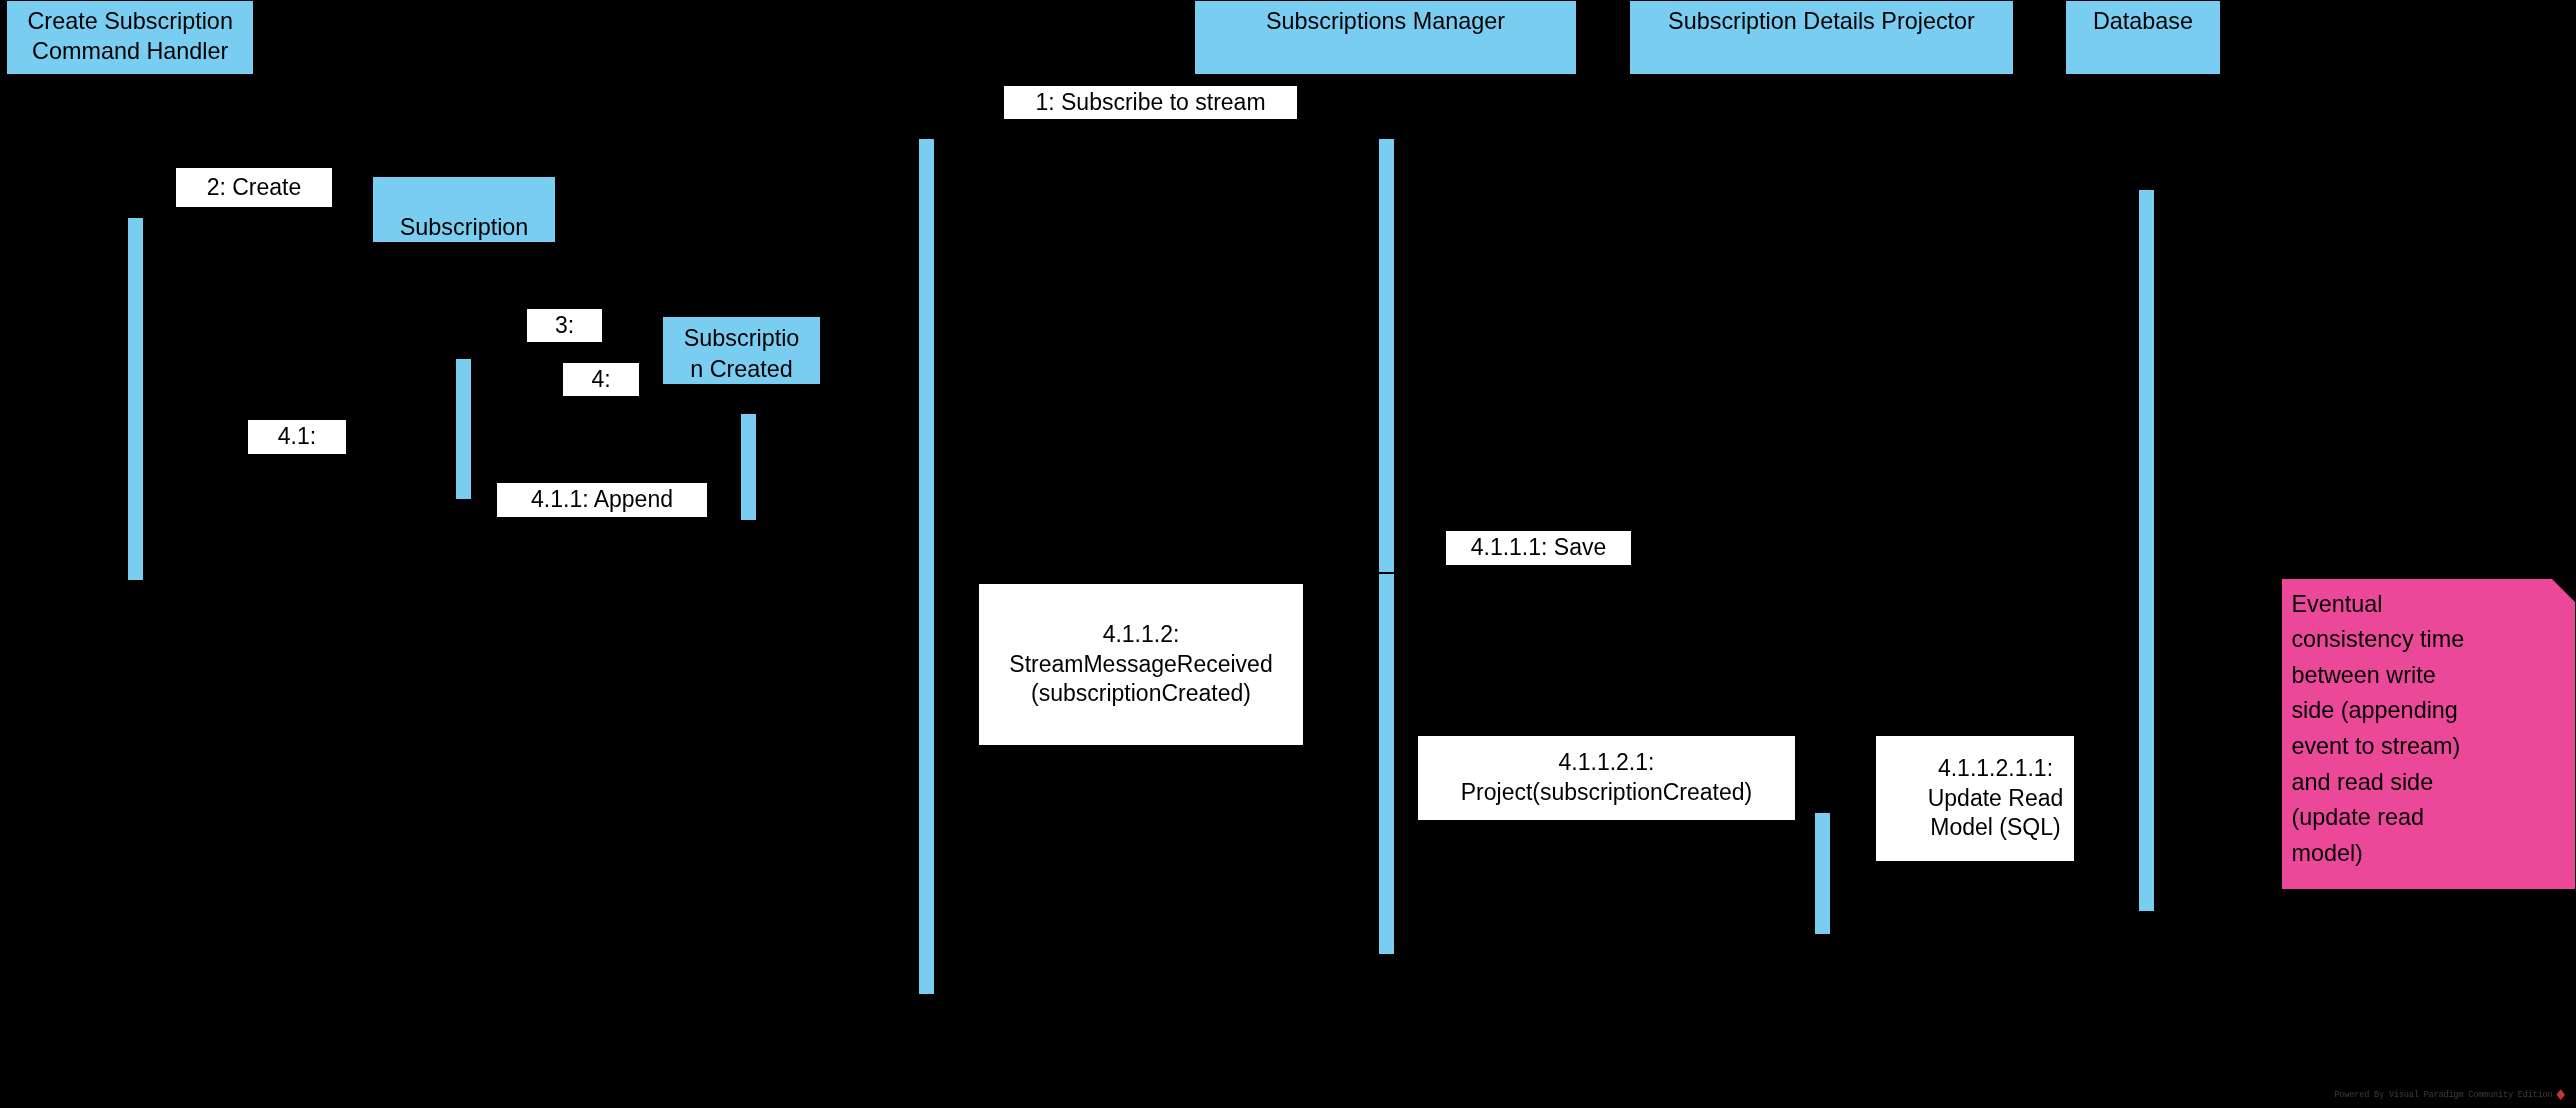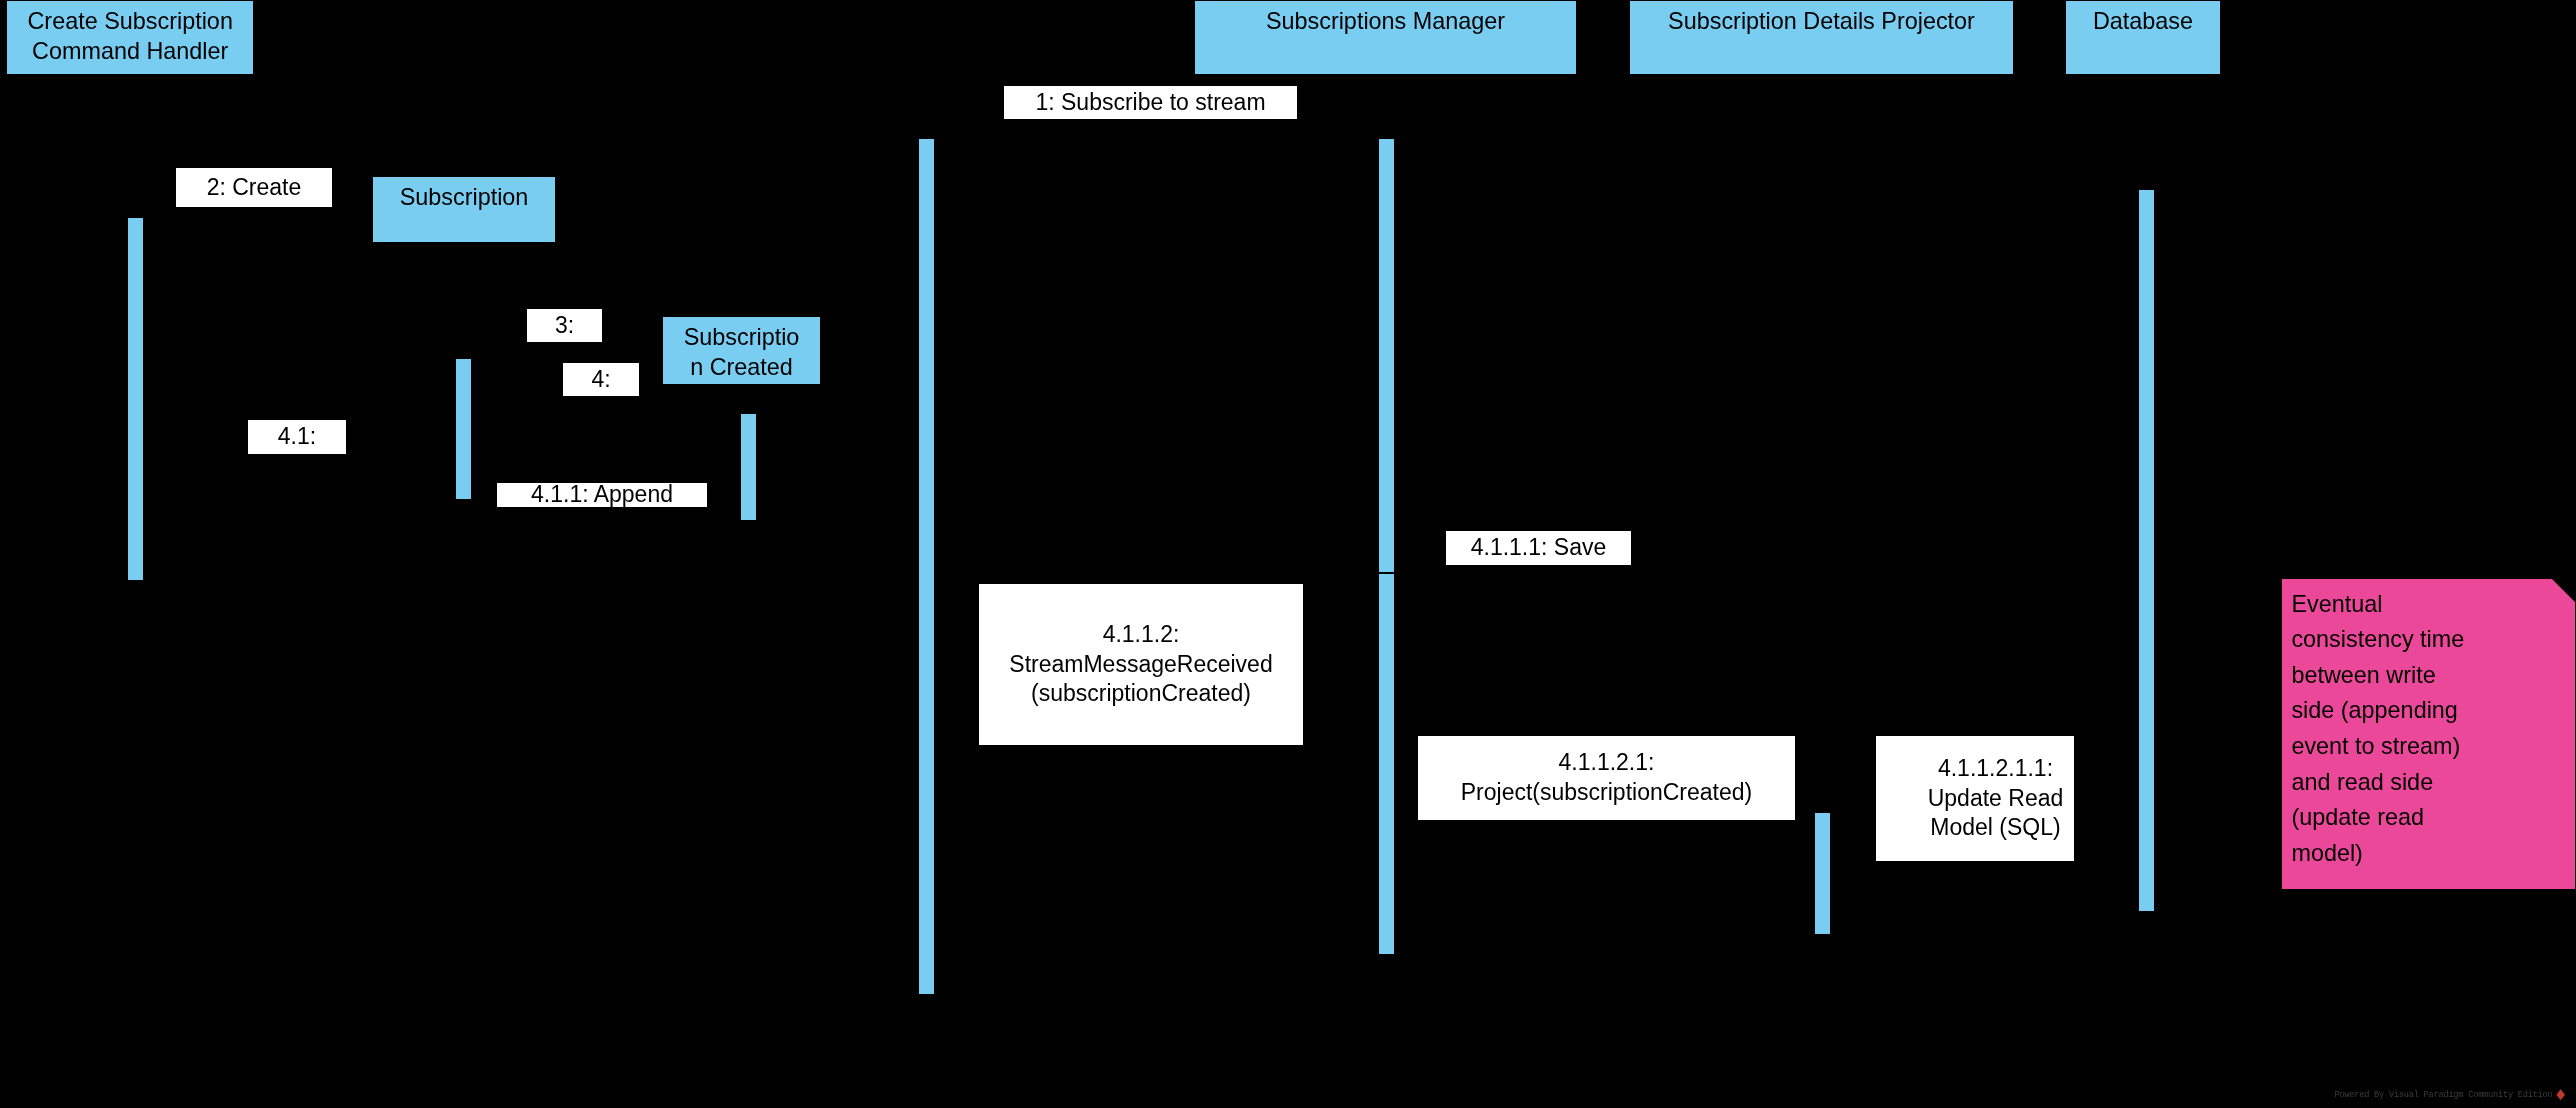--- a/index.html
+++ b/index.html
@@ -41,21 +41,21 @@
     box-sizing: border-box;
   }
 
   
   .object-box {
     position: absolute;
     background: #79CDF0;
     border: 1.6px solid #000000;
     box-sizing: border-box;
     display: flex;
-    align-items: flex-start;
+    align-items: flex-end;
     justify-content: center;
     text-align: center;
     font-size: 23.4px;
     line-height: 1.3;
     padding-top: 4.7px;
     color: #000000;
   }
 
   
   .msg-label {
@@ -167,21 +167,21 @@
   </div>
 
   <div class="msg-label" style="left:563px; top:363px; width:76px; height:33px;">
     <span>4:</span>
   </div>
 
   <div class="msg-label" style="left:248px; top:420px; width:98px; height:34px;">
     <span>4.1:</span>
   </div>
 
-  <div class="msg-label" style="left:497px; top:483px; width:210px; height:24px;">
+  <div class="msg-label" style="left:497px; top:483px; width:210px; height:34px;">
     <span>4.1.1: Append</span>
   </div>
 
   <div class="msg-label" style="left:1446px; top:531px; width:185px; height:34px;">
     <span>4.1.1.1: Save</span>
   </div>
 
   <div class="msg-label" style="left:979px; top:584px; width:324px; height:161px;">
     <span>4.1.1.2:
 StreamMessageReceived

